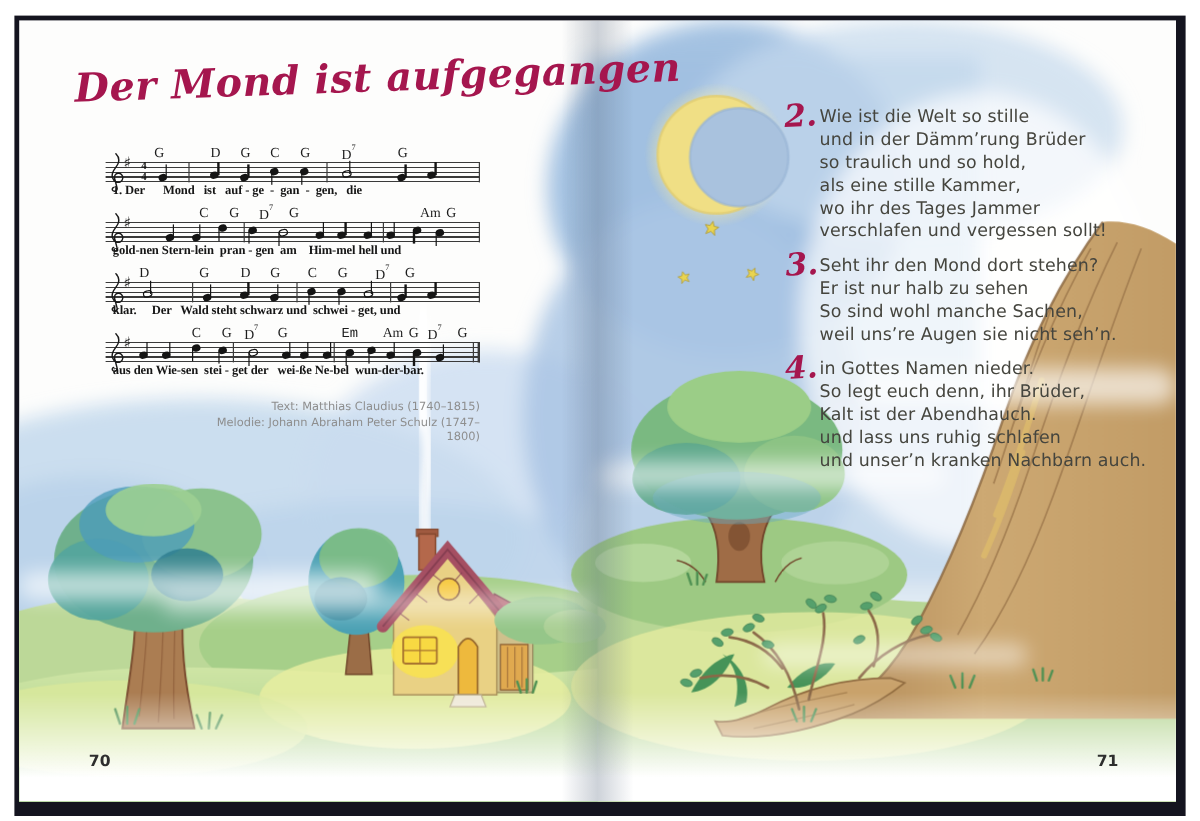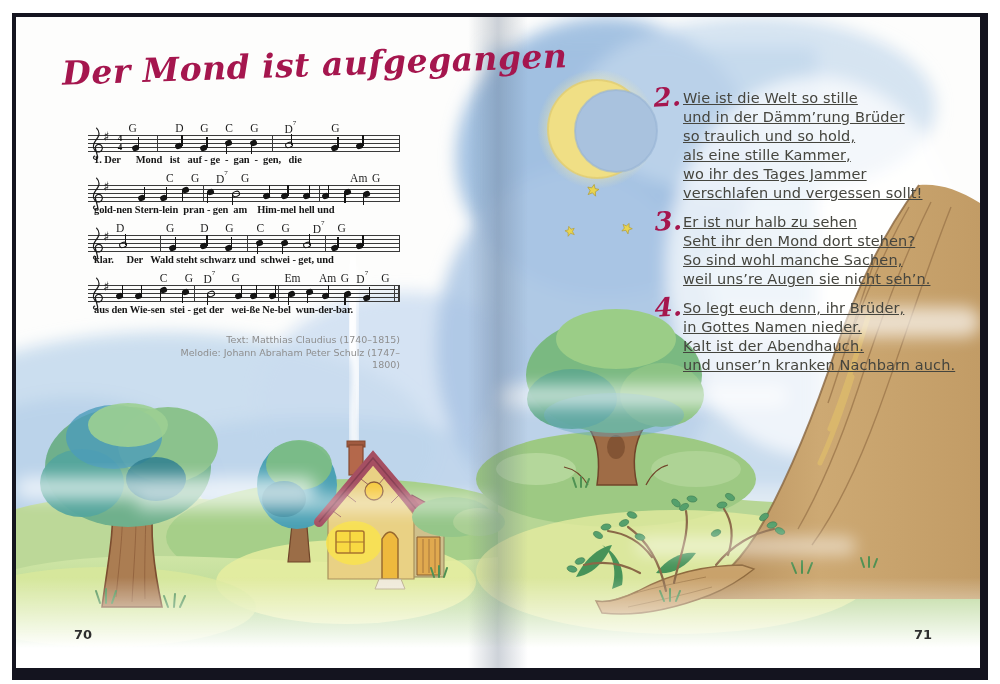--- a/index.html
+++ b/index.html
@@ -38,21 +38,21 @@
   .lyrics{position:absolute;left:6px;top:32px;white-space:pre;
     font:700 10.5px "Liberation Serif",serif;color:#161616;letter-spacing:-.1px;}
 
   .credits{position:absolute;left:158px;top:317px;width:226px;text-align:right;
     font:9.5px/12.5px "DejaVu Sans",sans-serif;color:#8e8e8e;}
 
   .verses{position:absolute;left:640px;top:72px;width:322px;}
   .verse{display:flex;margin-bottom:10px;}
   .vnum{flex:0 0 27px;width:27px;margin-top:-7px;
     font:italic 700 26px "DejaVu Serif",serif;color:#a5164e;transform:rotate(-3deg);}
-  .vlines{font:14.5px/19px "DejaVu Sans",sans-serif;color:#45453e;letter-spacing:.1px;text-decoration:underline;}
+  .vlines{font:14.5px/19px "DejaVu Sans",sans-serif;color:#45453e;letter-spacing:.1px;}
 
   .pnum{position:absolute;bottom:26px;font:700 13px "DejaVu Sans",sans-serif;color:#2e2e2e;}
   .pnum.left{left:58px;}
   .pnum.right{right:48px;}
 </style>
 </head>
 <body>
 
 <div class="book-frame">
   <div class="spread">
@@ -385,21 +385,21 @@
             <div class="note" style="left: 86%; top: 8px;"></div>
             <div class="stem" style="left: calc(86% + 6px); top: -0.5px;"></div>
           </div>
           <div class="lyrics">klar.     Der   Wald steht schwarz und  schwei - get, und</div>
         </div>
         <div class="system">
           <span class="chord" style="left: 23%;">C</span>
           <span class="chord" style="left: 31%;">G</span>
           <span class="chord" style="left: 37%;">D<sup>7</sup></span>
           <span class="chord" style="left: 46%;">G</span>
-          <span class="chord" style="left: 63%;">Em</span>
+          <span class="chord" style="left: 63%; font-family: Liberation Mono, monospace;">Em</span>
           <span class="chord" style="left: 74%;">Am</span>
           <span class="chord" style="left: 81%;">G</span>
           <span class="chord" style="left: 86%;">D<sup>7</sup></span>
           <span class="chord" style="left: 94%;">G</span>
           <div class="staff">
             <svg class="clef" viewBox="0 0 16 34">
               <path d="M8.6 1.2 C10.8 3.4 11.6 6.2 10.7 9.0 C9.8 11.8 7.0 14.2 5.9 17.2 C4.7 20.4 5.7 23.8 8.6 25.2 C11.3 26.5 14.2 25.0 14.5 22.2 C14.8 19.5 12.6 17.5 10.3 17.9 C8.0 18.3 6.9 20.5 7.6 22.8 L9.6 30.4 C10.1 32.5 8.1 33.8 6.4 33.0 C5.0 32.3 5.2 30.4 6.7 30.1" fill="none" stroke="#1a1a1a" stroke-width="1.25" stroke-linecap="round"></path>
             </svg>
             <span class="keysig">♯</span>
             <div class="bar" style="left: 34%;"></div>
@@ -451,32 +451,33 @@
             <div>und in der Dämm’rung Brüder</div>
             <div>so traulich und so hold,</div>
             <div>als eine stille Kammer,</div>
             <div>wo ihr des Tages Jammer</div>
             <div>verschlafen und vergessen sollt!</div>
           </div>
         </div>
         <div class="verse">
           <span class="vnum">3.</span>
           <div class="vlines">
+            <div>Seht ihr den Mond dort stehen?</div>
             <div>Er ist nur halb zu sehen</div>
-            <div>Seht ihr den Mond dort stehen?</div>
             <div>So sind wohl manche Sachen,</div>
             <div>weil uns’re Augen sie nicht seh’n.</div>
           </div>
         </div>
         <div class="verse">
           <span class="vnum">4.</span>
           <div class="vlines">
+            <div>in Gottes Namen nieder.</div>
             <div>So legt euch denn, ihr Brüder,</div>
-            <div>in Gottes Namen nieder.</div>
             <div>Kalt ist der Abendhauch.</div>
+            <div>und lass uns ruhig schlafen</div>
             <div>und unser’n kranken Nachbarn auch.</div>
           </div>
         </div>
       </div>
 
     <div class="pnum left">70</div>
     <div class="pnum right">71</div>
   </div>
 </div>
 

